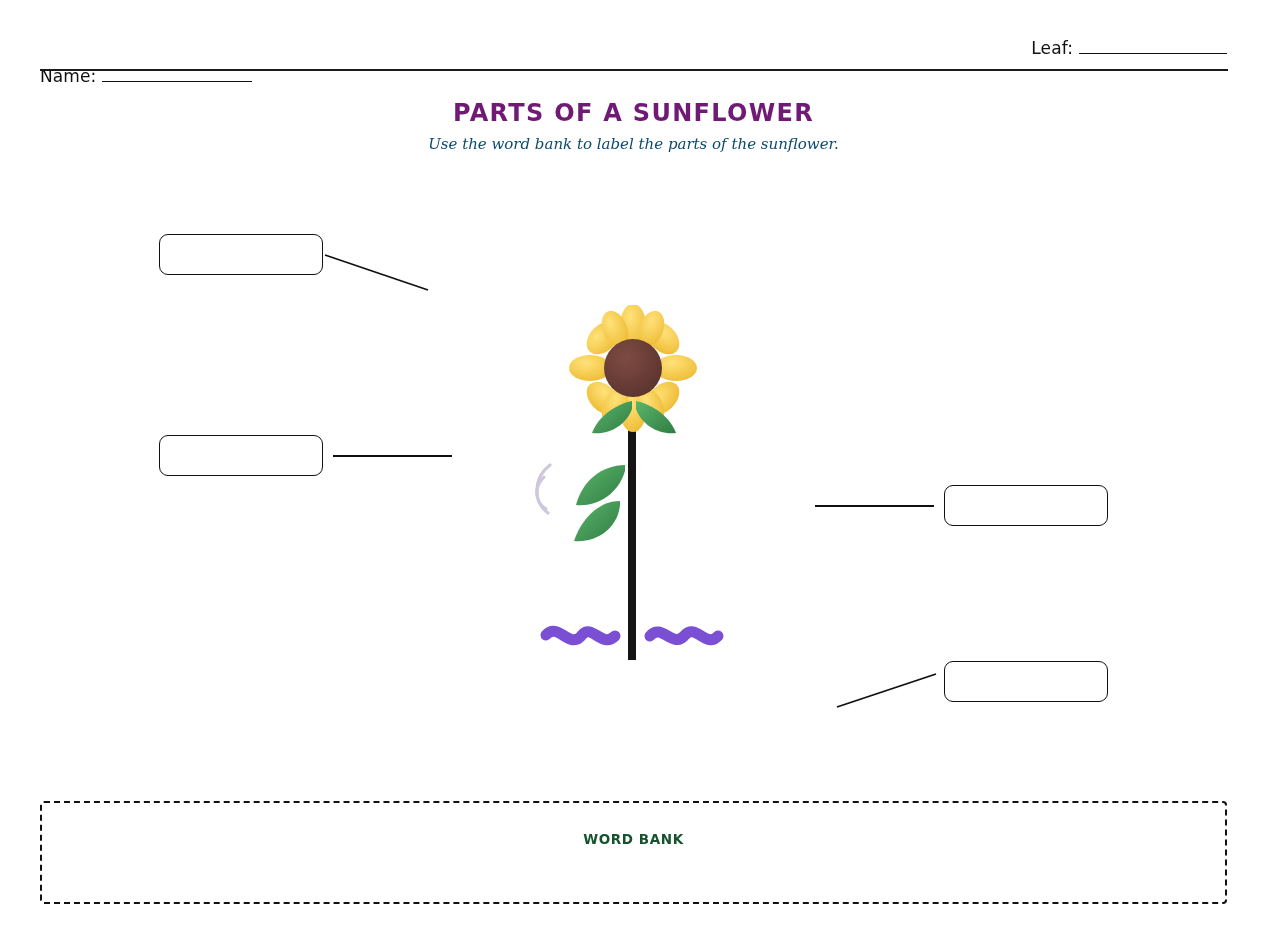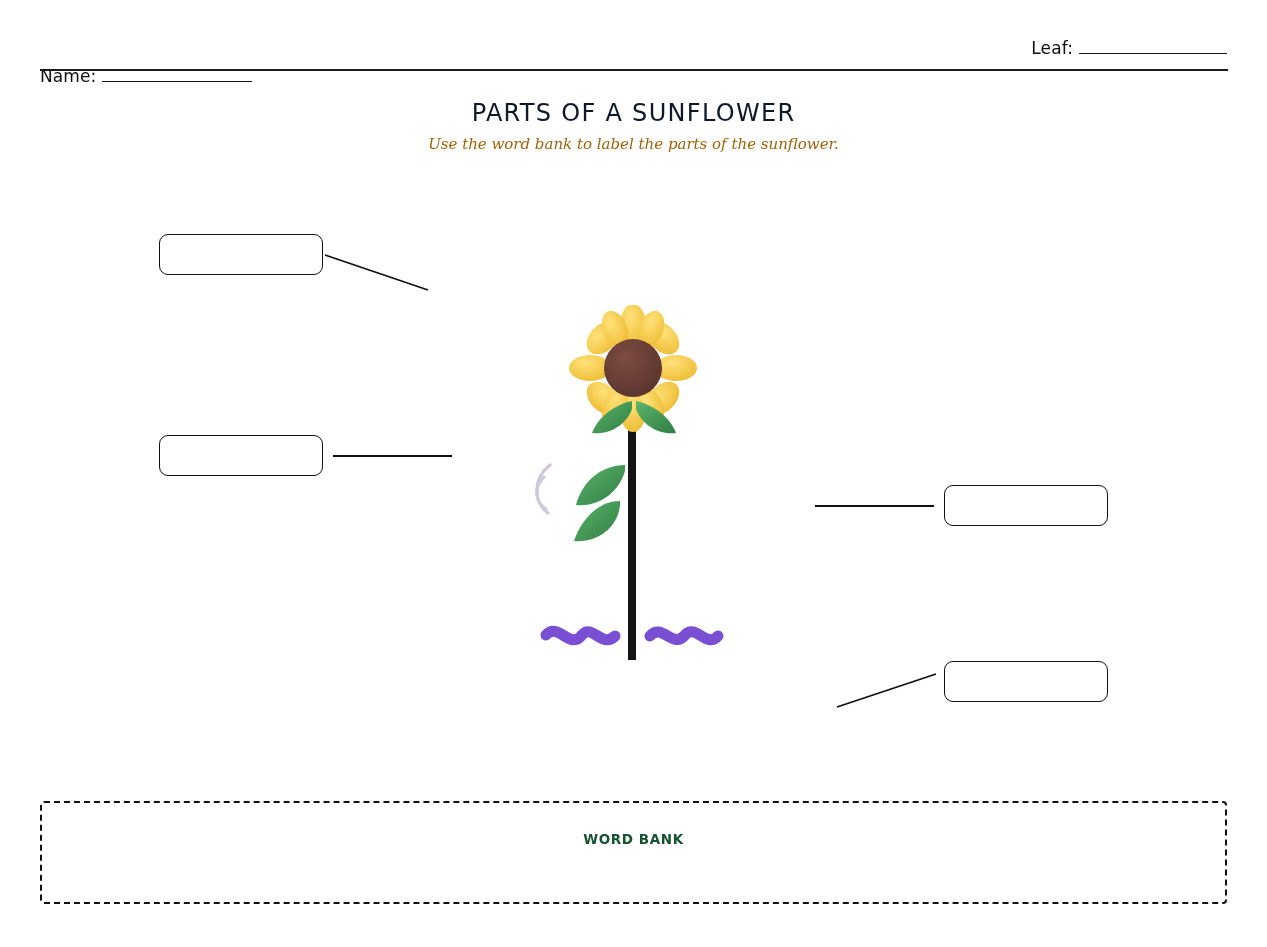--- a/index.html
+++ b/index.html
@@ -64,35 +64,35 @@
   }
 
   
   .title {
     position: absolute;
     left: 0;
     top: 99px;
     width: 1267px;
     text-align: center;
     font-family: "DejaVu Sans", sans-serif;
-    font-weight: normal;
+    font-weight: bold;
     font-size: 24px;
     letter-spacing: 1.3px;
-    color: #0f172a;
+    color: #701a75;
   }
   .subtitle {
     position: absolute;
     left: 0;
     top: 135px;
     width: 1267px;
     text-align: center;
     font-family: "DejaVu Serif", serif;
     font-style: italic;
     font-size: 15px;
-    color: #a16207;
+    color: #0c4a6e;
   }
 
   
   .answer-box {
     position: absolute;
     border: 1.8px solid #111111;
     border-radius: 9px;
     background: #ffffff;
     box-sizing: border-box;
   }

